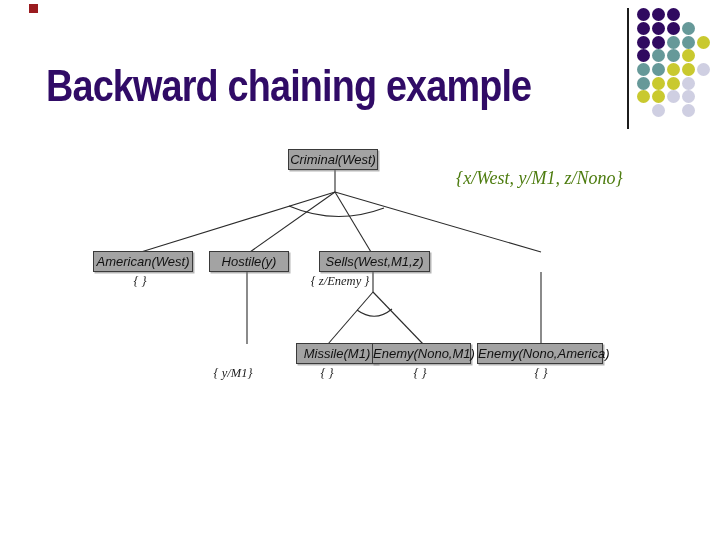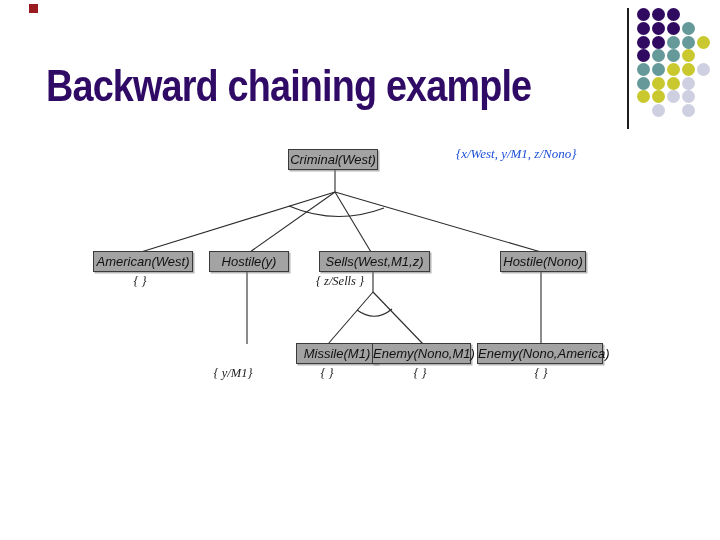--- a/index.html
+++ b/index.html
@@ -23,23 +23,23 @@
   .tree-svg{position:absolute;left:0;top:0;}
   .tree-svg path{stroke:#2b2b2b;stroke-width:1.1;fill:none;}
 
   .node{position:absolute;height:19px;line-height:19px;background:#a3a3a3;
     border:1px solid #3a3a3a;box-shadow:1.5px 1.5px 0 rgba(120,120,120,0.55);
     font-family:Liberation Sans, sans-serif;font-style:italic;font-size:13px;color:#111111;
     text-align:center;white-space:nowrap;z-index:2;}
 
   .sub-label{position:absolute;font-family:"Liberation Serif", serif;font-style:italic;
     font-size:12.5px;color:#1a1a1a;text-align:center;white-space:nowrap;z-index:2;}
-  .global-sub{position:absolute;left:456px;top:146px;
-    font-family:"Liberation Serif", serif;font-style:italic;font-size:13px;
-    color:#1d4ed8;white-space:nowrap;}
+  .global-sub{position:absolute;left:456px;top:168px;
+    font-family:"Liberation Serif", serif;font-style:italic;font-size:18px;
+    color:#4d7c0f;white-space:nowrap;}
 </style>
 </head>
 <body>
 
 <div class="logo-marker"></div>
 
 <h1 class="slide-title">Backward chaining example</h1>
 
 <div class="vertical-divider"></div>
 <div class="dot-grid">
@@ -100,27 +100,26 @@
     <path d="M373 292 L328 344"></path>
     <path d="M373 292 L423 344"></path>
     <path d="M357 310 Q375 323 392 309"></path>
   </svg>
 
   <div class="node" style="left:288px;top:149px;width:88px">Criminal(West)</div>
 
   <div class="node" style="left:93px;top:251px;width:98px">American(West)</div>
   <div class="node" style="left:209px;top:251px;width:78px">Hostile(y)</div>
   <div class="node" style="left:319px;top:251px;width:109px">Sells(West,M1,z)</div>
-  <div class="node" style="left:500px;top:251px;width:84px">Hostile(Nono)</div>
 
   <div class="node" style="left:296px;top:343px;width:80px">Missile(M1)</div>
   <div class="node" style="left:372px;top:343px;width:97px">Enemy(Nono,M1)</div>
   <div class="node" style="left:477px;top:343px;width:124px">Enemy(Nono,America)</div>
 
   <div class="sub-label" style="left:115px;top:274px;width:50px">{ }</div>
-  <div class="sub-label" style="left:300px;top:274px;width:80px">{ z/Sells }</div>
+  <div class="sub-label" style="left:300px;top:274px;width:80px">{ z/Enemy }</div>
   <div class="sub-label" style="left:193px;top:366px;width:80px">{ y/M1}</div>
   <div class="sub-label" style="left:302px;top:366px;width:50px">{ }</div>
   <div class="sub-label" style="left:395px;top:366px;width:50px">{ }</div>
   <div class="sub-label" style="left:516px;top:366px;width:50px">{ }</div>
 
   <div class="global-sub">{x/West, y/M1, z/Nono}</div>
 </div>
 
 </body></html>

